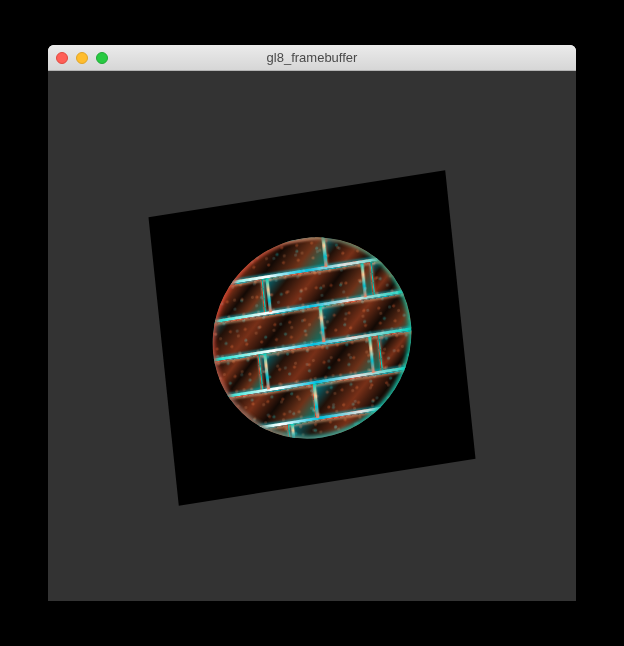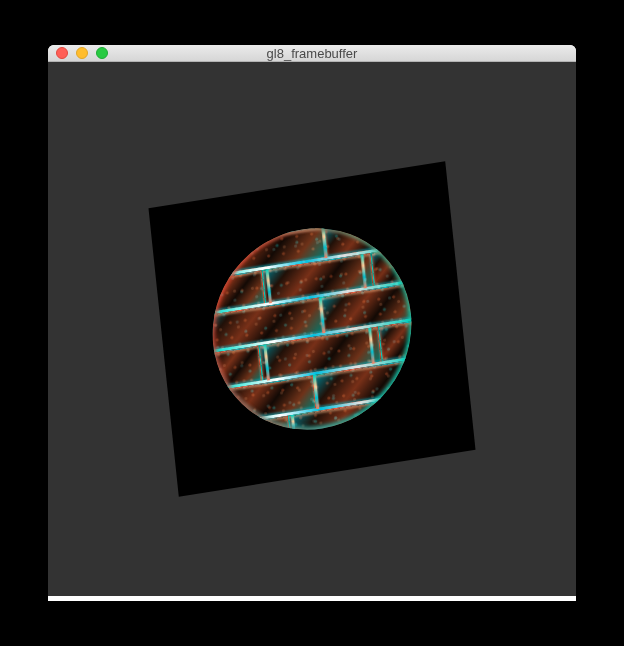--- a/index.html
+++ b/index.html
@@ -23,21 +23,21 @@
       width: 528px;
       height: 556px;
       background: #ffffff;
       border-radius: 6px 6px 0 0;
       box-shadow: 0 10px 40px rgba(0,0,0,0.5);
       overflow: hidden;
       position: relative;
     }
     
     .titlebar {
-      height: 17px;
+      height: 26px;
       background: linear-gradient(to bottom, #ebebeb, #d6d6d6);
       display: flex;
       align-items: center;
       position: relative;
       border-bottom: 1px solid #b3b3b3;
     }
     
     .traffic-lights {
       display: flex;
       gap: 8px;

